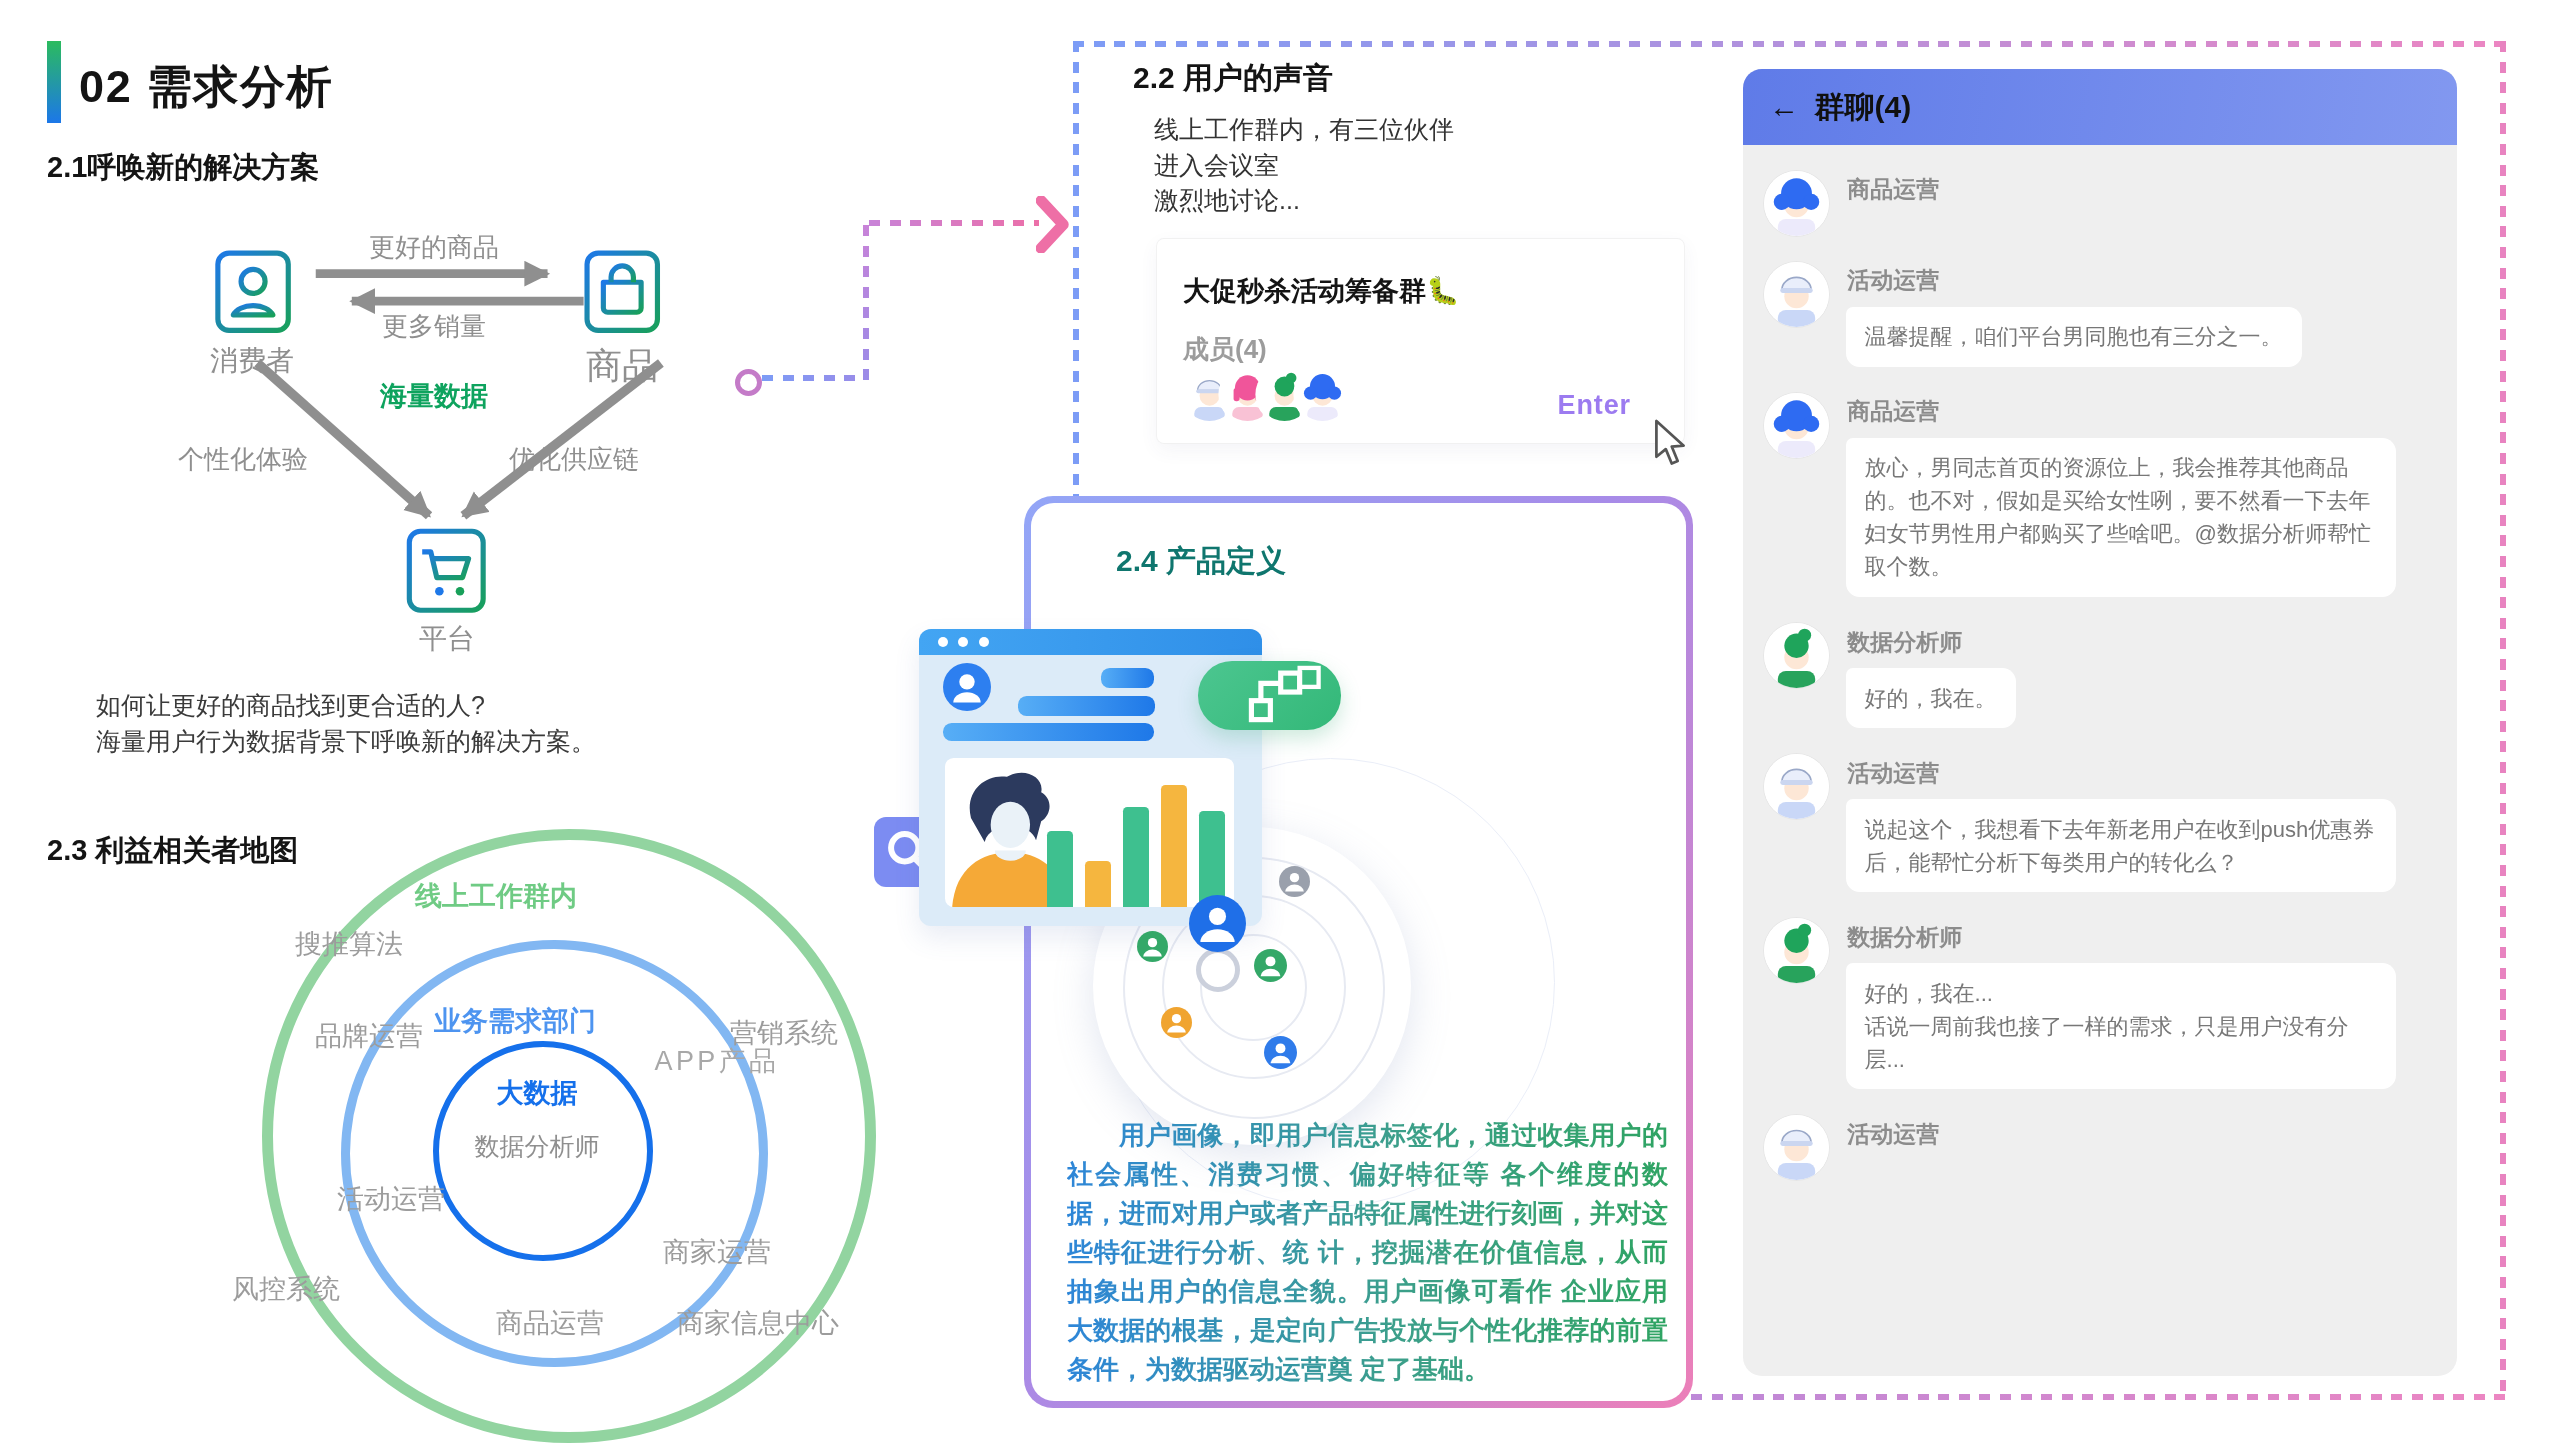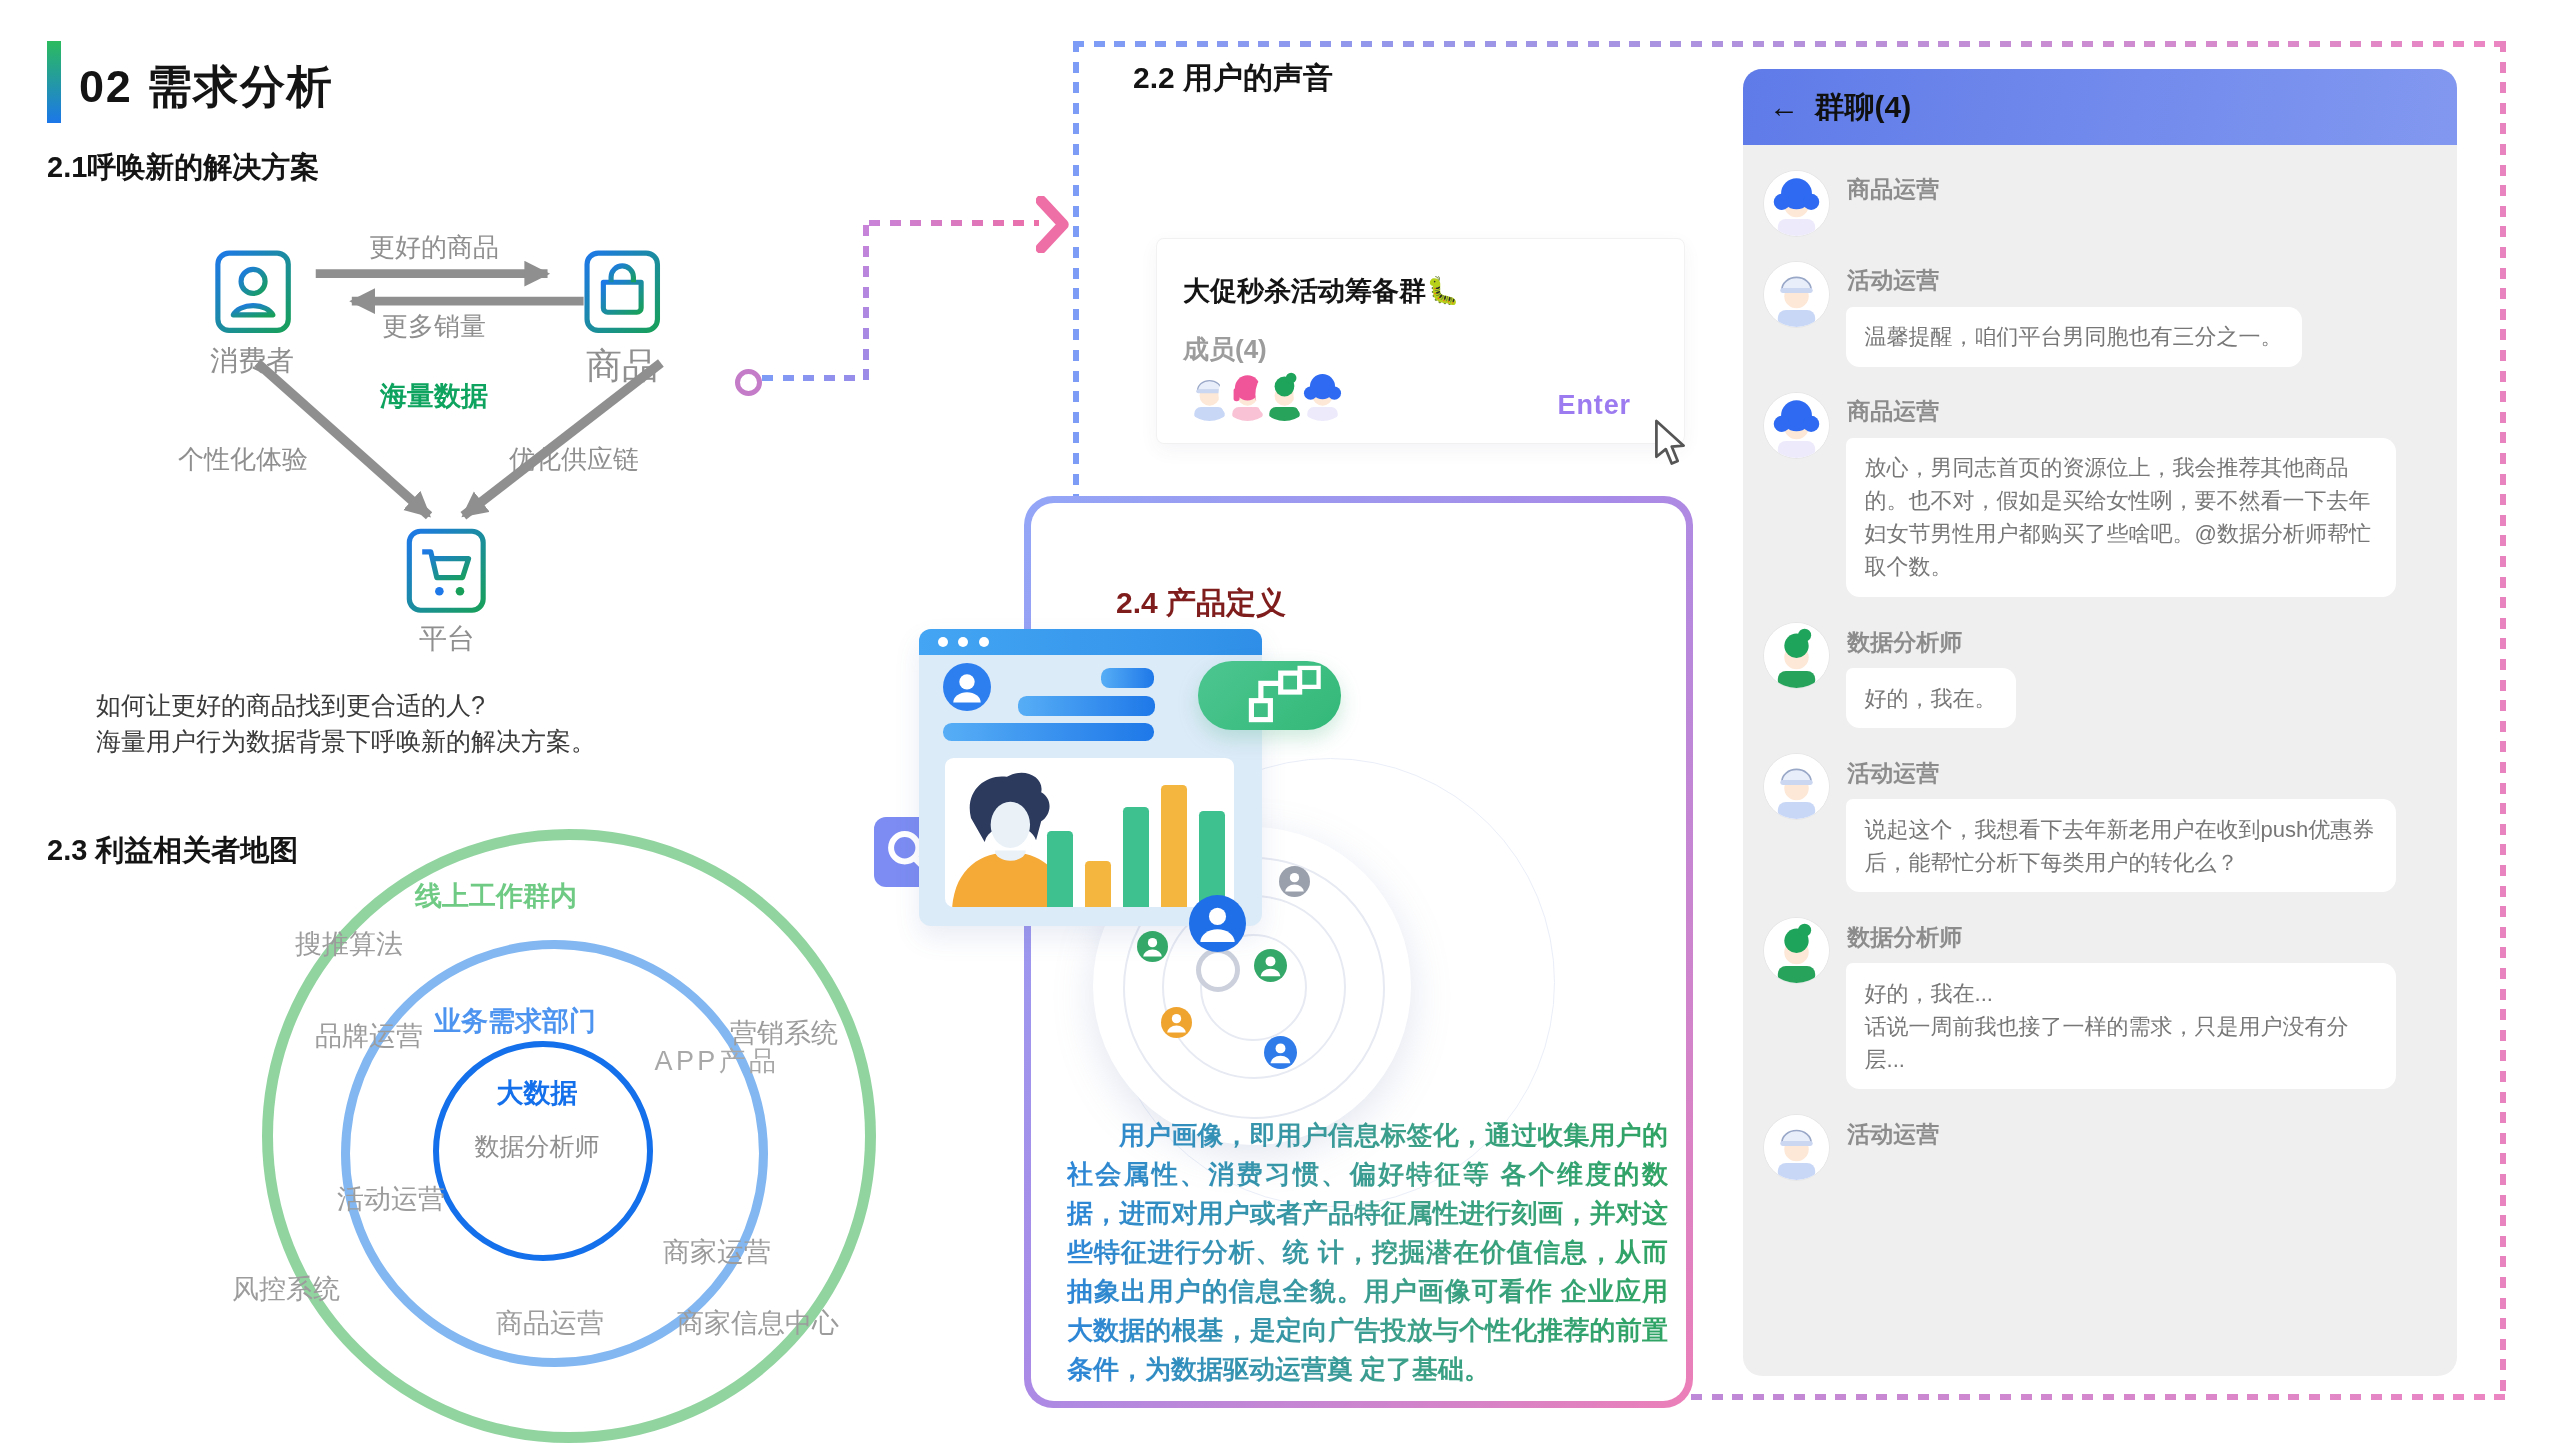--- a/index.html
+++ b/index.html
@@ -150,20 +150,25 @@
 
   <div class="abs" style="left:735px;top:369px;width:17px;height:17px;border:5.2px solid #C47BC8;border-radius:50%;"></div>
   <div class="dash h" style="left:762px;top:375px;width:103px;background:linear-gradient(90deg,#7C9CF6,#9A8BE8);"></div>
   <div class="dash v" style="left:863px;top:225px;height:155px;background:linear-gradient(180deg,#C883D8,#9A8BE8);"></div>
   <div class="dash h" style="left:869px;top:220px;width:170px;background:linear-gradient(90deg,#C883D8,#EC6FA8);"></div>
   <svg class="abs" style="left:1036px;top:196px;" width="34" height="57" viewBox="0 0 40 66">
     <polyline points="6,5 32,33 6,61" fill="none" stroke="#EE6FA6" stroke-width="13" stroke-linecap="round" stroke-linejoin="round"></polyline>
   </svg>
 
   <div class="abs h2" style="left:1133px;top:58px;font-size:30px;">2.2 用户的声音</div>
+  <div class="abs" style="left:1154px;top:116px;font-size:25px;color:#333;line-height:27px;">
+    <div style="margin-bottom:8.6px;">线上工作群内，有三位伙伴</div>
+    <div style="margin-bottom:8.6px;">进入会议室</div>
+    <div>激烈地讨论...</div>
+  </div>
 
   <div id="group-card">
     <div class="abs" style="left:26px;top:34px;font-size:27px;font-weight:800;color:#141414;">大促秒杀活动筹备群🐛</div>
     <div class="abs" style="left:26px;top:93px;font-size:26px;color:#9C9C9C;font-weight:600;">成员(4)</div>
     <div class="abs" style="left:26px;top:129px;" id="member-avatars"><div class="member-av"><svg viewBox="0 0 80 80" xmlns="http://www.w3.org/2000/svg">
     <circle cx="40" cy="40" r="40" fill="#fff"></circle>
     <circle cx="40" cy="42" r="15" fill="#FDE7D6"></circle>
             <path d="M22,34 a18,15 0 0 1 36,0 z" fill="#E9EEFB" stroke="#9AA8C8" stroke-width="2"></path>
             <rect x="20" y="32" width="40" height="6" rx="3" fill="#CBD6F0"></rect>
     <rect x="17" y="59" width="46" height="22" rx="10" fill="#C9D7F7"></rect>
@@ -200,21 +205,21 @@
       <div class="ring-thin" style="left:75px;top:255px;width:447px;height:447px;border-color:#EAEEF8;border-width:1.7px;"></div>
       <div class="abs" style="left:62px;top:324px;width:318px;height:318px;border-radius:50%;background:#fff;box-shadow:0 10.3px 38px rgba(140,155,195,.25);"></div>
       <div class="ring-thin" style="left:92px;top:354px;width:258px;height:258px;"></div>
       <div class="ring-thin" style="left:131px;top:392px;width:180px;height:180px;"></div>
       <div class="ring-thin" style="left:169px;top:431px;width:103px;height:103px;"></div>
       <div class="abs" style="left:165px;top:445px;width:34px;height:34px;border-radius:50%;background:#fff;border:5.2px solid #CBD0DC;"></div>
 
       <div class="abs grad-text" style="left:36px;top:613px;width:601px;font-size:26px;line-height:39px;text-align:justify;text-indent:2em;font-weight:600;">用户画像，即用户信息标签化，通过收集用户的社会属性、消费习惯、偏好特征等 各个维度的数据，进而对用户或者产品特征属性进行刻画，并对这些特征进行分析、统 计，挖掘潜在价值信息，从而抽象出用户的信息全貌。用户画像可看作 企业应用大数据的根基，是定向广告投放与个性化推荐的前置条件，为数据驱动运营奠 定了基础。</div>
     </div>
   </div>
-  <div class="abs" style="left:1116px;top:541px;font-size:30px;font-weight:800;color:#7f1d1d;z-index:7;margin-top:42px;">2.4 产品定义</div>
+  <div class="abs" style="left:1116px;top:541px;font-size:30px;font-weight:800;color:#0f766e;z-index:7;">2.4 产品定义</div>
 
   <div class="uav" style="left:1279px;top:866px;width:31px;height:31px;">
       <svg viewBox="0 0 40 40" xmlns="http://www.w3.org/2000/svg">
     <circle cx="20" cy="20" r="20" fill="#9AA0AC"></circle>
     <circle cx="20" cy="15" r="6" fill="#fff"></circle>
     <path d="M8,33 a12,9 0 0 1 24,0 z" fill="#fff"></path>
       </svg>
     </div>
   <div class="uav" style="left:1189px;top:895px;width:57px;height:57px;">
       <svg viewBox="0 0 40 40" xmlns="http://www.w3.org/2000/svg">

